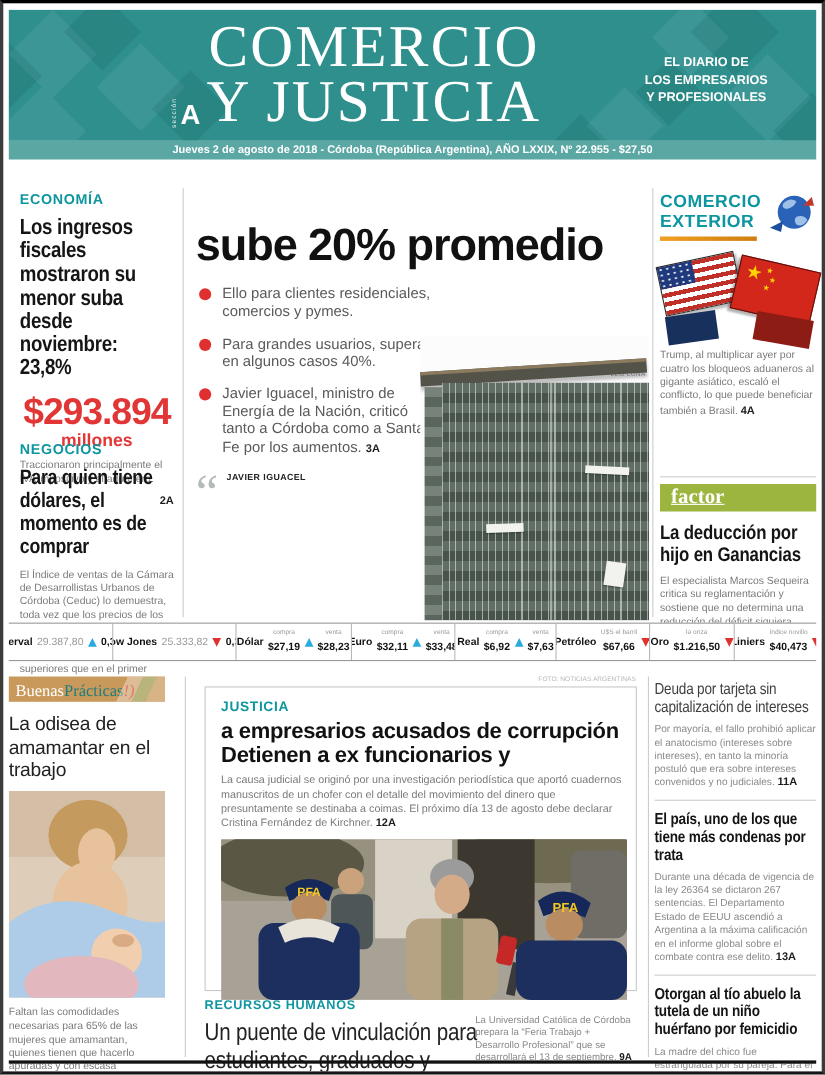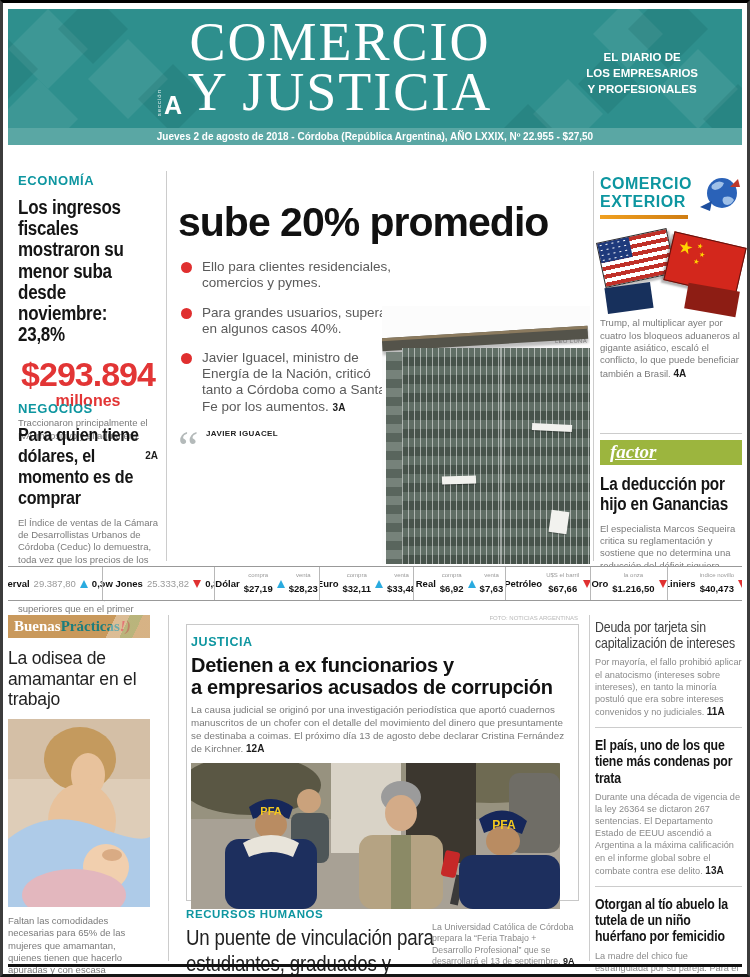--- a/index.html
+++ b/index.html
@@ -80,52 +80,52 @@
            background-image:radial-gradient(#fff .9px,rgba(0,0,0,0) 1.1px);background-size:6px 5px}
   .flag-cn{position:absolute;right:0;top:12px;width:74px;height:50px;transform:rotate(13deg);
            background:#d3271c;border:1px solid #5e120d;box-shadow:-2px 3px 2px rgba(0,0,0,.3)}
   .flag-cn .star-big{position:absolute;left:6px;top:2px;color:#ffd400;font-size:17px}
   .flag-cn .star-sm{position:absolute;color:#ffd400;font-size:7px}
   .box-b1{position:absolute;left:6px;bottom:-2px;width:46px;height:26px;background:#17305c;transform:rotate(-8deg)}
   .box-b2{position:absolute;right:4px;bottom:-4px;width:52px;height:26px;background:#8d1d14;transform:rotate(10deg)}
   #ce .summary{margin-top:8px}
   #factor{left:597px;top:437px;width:142px}
   .factor-banner{background:#9cb53e;color:#fff;height:25px;line-height:24px;padding-left:10px;
-                 font-family:"Liberation Serif",serif;font-style:italic;font-weight:bold;font-size:19px;text-decoration:underline}
+                 font-family:"Liberation Serif",serif;font-weight:bold;font-size:19px;text-decoration:underline}
   #factor .hl{font-size:18px;font-weight:bold;color:#141414;line-height:1.1;margin-top:10px;letter-spacing:-.2px}
   #factor .summary{margin-top:8px}
 
   
   #ticker{left:5px;top:563px;width:734px;height:35px;border-top:1px solid #999;border-bottom:1px solid #999;
           display:flex;align-items:stretch;background:#fff}
   .tk{display:flex;align-items:center;justify-content:center;gap:4px;border-right:1px solid #b8b8b8;padding:0 3px;overflow:hidden}
   .tk:last-child{border-right:none}
   .tk-name{font-weight:bold;font-size:9.5px;color:#111;white-space:nowrap}
   .tk-gray{font-size:9.5px;color:#9a9a9a;white-space:nowrap}
   .tk-chg{font-size:9.5px;font-weight:bold;color:#111}
   .tk-group{text-align:center;line-height:1;white-space:nowrap}
   .tk-lbl{display:block;font-size:6px;color:#9a9a9a;margin-bottom:1px}
   .tk-money{font-size:9.5px;font-weight:bold;color:#111}
   .arr-up{width:0;height:0;border-left:4px solid transparent;border-right:4px solid transparent;border-bottom:8px solid #2aabdf;display:inline-block;flex:none}
   .arr-down{width:0;height:0;border-left:4px solid transparent;border-right:4px solid transparent;border-top:8px solid #e03131;display:inline-block;flex:none}
 
   
   #bp{left:5px;top:612px;width:142px}
-  .bp-banner{height:23px;background:#c9995c;position:relative;overflow:hidden;display:flex;align-items:center;padding-left:6px;
-             font-family:"Liberation Serif",serif;font-weight:bold;font-size:15px;white-space:nowrap}
+  .bp-banner{height:23px;background:#c9995c;position:relative;overflow:hidden;display:flex;align-items:flex-end;padding-left:6px;
+             font-family:"Liberation Serif",serif;font-weight:normal;font-size:15px;white-space:nowrap}
   .bp-deco{position:absolute;right:0;top:0;width:70px;height:100%;
            background:linear-gradient(115deg,rgba(255,255,255,0) 45%,rgba(255,255,255,.35) 45% 62%,rgba(173,203,150,.55) 62% 78%,rgba(255,255,255,.25) 78%)}
   .bp1{color:#fff}.bp2{color:#1d7d7d}.bp3{color:#d42a2a;font-style:italic}
   .bp-hl{font-size:17.5px;color:#222;line-height:1.18;margin-top:10px;font-weight:400;letter-spacing:-.2px}
   .bp-photo{margin-top:9px;display:block}
   #bp .summary{margin-top:8px}
 
   
   #jcredit{left:183px;top:612px;width:392px;text-align:right;font-size:6px;color:#b8b8b8}
-  #jbox{left:183px;top:621px;width:393px;height:277px;border:1px solid #c8c8c8;background:#fff;padding:10px 11px 0 4px}
+  #jbox{left:183px;top:621px;width:393px;height:277px;border:1px solid #c8c8c8;background:#fff;padding:10px 11px 0 14px}
   .j-hl{font-size:20px;font-weight:bold;color:#111;line-height:1.08;margin-top:6px;letter-spacing:-.3px}
   #jbox .summary{margin-top:6px;font-size:9.8px}
   .j-photo{display:block;margin-top:7px}
   #rh{left:183px;top:905px;width:393px;height:56px}
   .rh-hl{font-size:22px;font-weight:400;color:#222;line-height:1.18;margin-top:5px;width:250px;letter-spacing:-.2px}
   .rh-side{position:absolute;right:2px;top:14px;width:145px;font-size:8.8px;color:#8a8a8a;line-height:1.3}
 
   
   #rb{left:592px;top:616px;width:147px}
   .rb-h-light{font-size:14.5px;color:#404040;font-weight:400;line-height:1.12;letter-spacing:-.2px}
@@ -357,22 +357,22 @@
       <ellipse cx="104" cy="136" rx="10" ry="6" fill="#d9ab84"></ellipse>
     </svg>
     <div class="summary"><span>Faltan las comodidades necesarias para 65% de las mujeres que amamantan, quienes tienen que hacerlo apuradas y con escasa privacidad.</span>
       </div>
   </div>
 
   <div class="abs" id="jcredit">FOTO: NOTICIAS ARGENTINAS</div>
   <div class="abs" id="jbox">
     <div class="kicker" style="font-size:12.5px">JUSTICIA</div>
     <div class="j-hl">
+      <div>a empresarios acusados de corrupción</div>
       <div>Detienen a ex funcionarios y</div>
-      <div>a empresarios acusados de corrupción</div>
     </div>
     <div class="summary"><span>La causa judicial se originó por una investigación periodística que aportó cuadernos manuscritos de un chofer con el detalle del movimiento del dinero que presuntamente se destinaba a coimas. El próximo día 13 de agosto debe declarar Cristina Fernández de Kirchner.</span>
       <span class="pref">12A</span></div>
     <svg class="j-photo" width="369" height="146">
       <rect width="369" height="146" fill="#a8a195"></rect>
       <rect x="0" y="0" width="369" height="56" fill="#97927f"></rect>
       <ellipse cx="60" cy="22" rx="70" ry="30" fill="#5a5744"></ellipse>
       <ellipse cx="300" cy="14" rx="80" ry="26" fill="#6e6a52"></ellipse>
       <rect x="140" y="0" width="70" height="90" fill="#d9d3c7"></rect>
       <rect x="215" y="0" width="70" height="100" fill="#3c372f"></rect>

